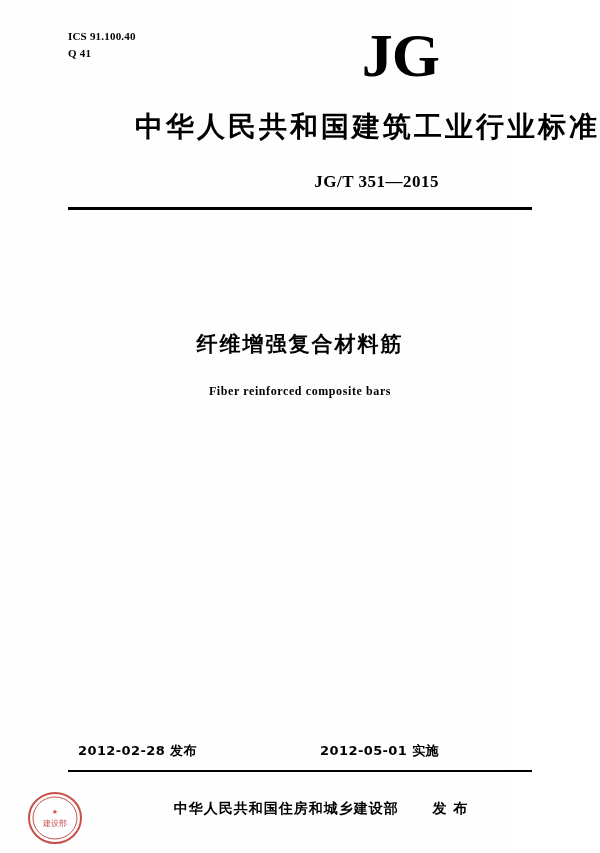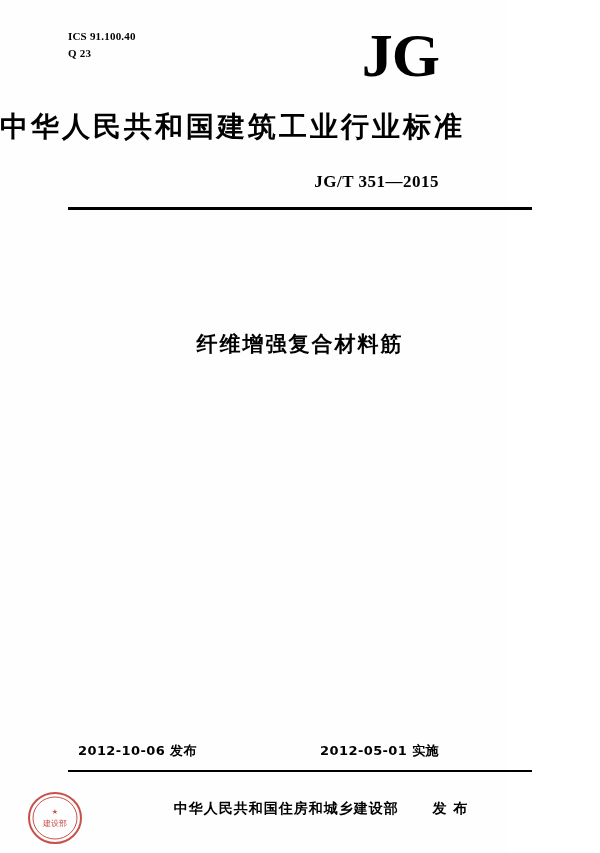--- a/index.html
+++ b/index.html
@@ -53,21 +53,21 @@
     letter-spacing: -1px;
     text-align: center;
   }
 
   
   .doc-title {
     position: absolute;
     top: 108px;
     left: 0;
     width: 600px;
-    text-align: left;
+    text-align: right;
     font-family: "DejaVu Sans", sans-serif;
     font-weight: bold;
     font-size: 28px;
     letter-spacing: 3px;
   }
 
   
   .std-number {
     position: absolute;
     top: 172px;
@@ -169,36 +169,37 @@
   .seal svg { display: block; }
 </style>
 </head>
 <body>
 
 <div class="page">
 
   <div class="header-row">
     <div class="ics-block">
       <div>ICS 91.100.40</div>
-      <div>Q 23</div>
+      <div>Q 41</div>
     </div>
     <div class="jg-logo">JG</div>
   </div>
 
   <div class="doc-title">中华人民共和国建筑工业行业标准</div>
 
   <div class="std-number">JG/T 351—2015</div>
 
   <div class="rule-top"></div>
 
   <div class="cn-title">纤维增强复合材料筋</div>
+  <div class="en-title">Fiber reinforced composite bars</div>
 
   <div class="rule-bottom"></div>
 
-  <div class="date-issue">2012-10-06 发布</div>
+  <div class="date-issue">2012-02-28 发布</div>
   <div class="date-effect">2012-05-01 实施</div>
 
   <div class="publisher">
     <span>中华人民共和国住房和城乡建设部</span>
     <span class="gap"></span>
     <span>发 布</span>
   </div>
 
   <div class="seal">
     <svg width="58" height="58" viewBox="0 0 58 58" aria-hidden="true">

